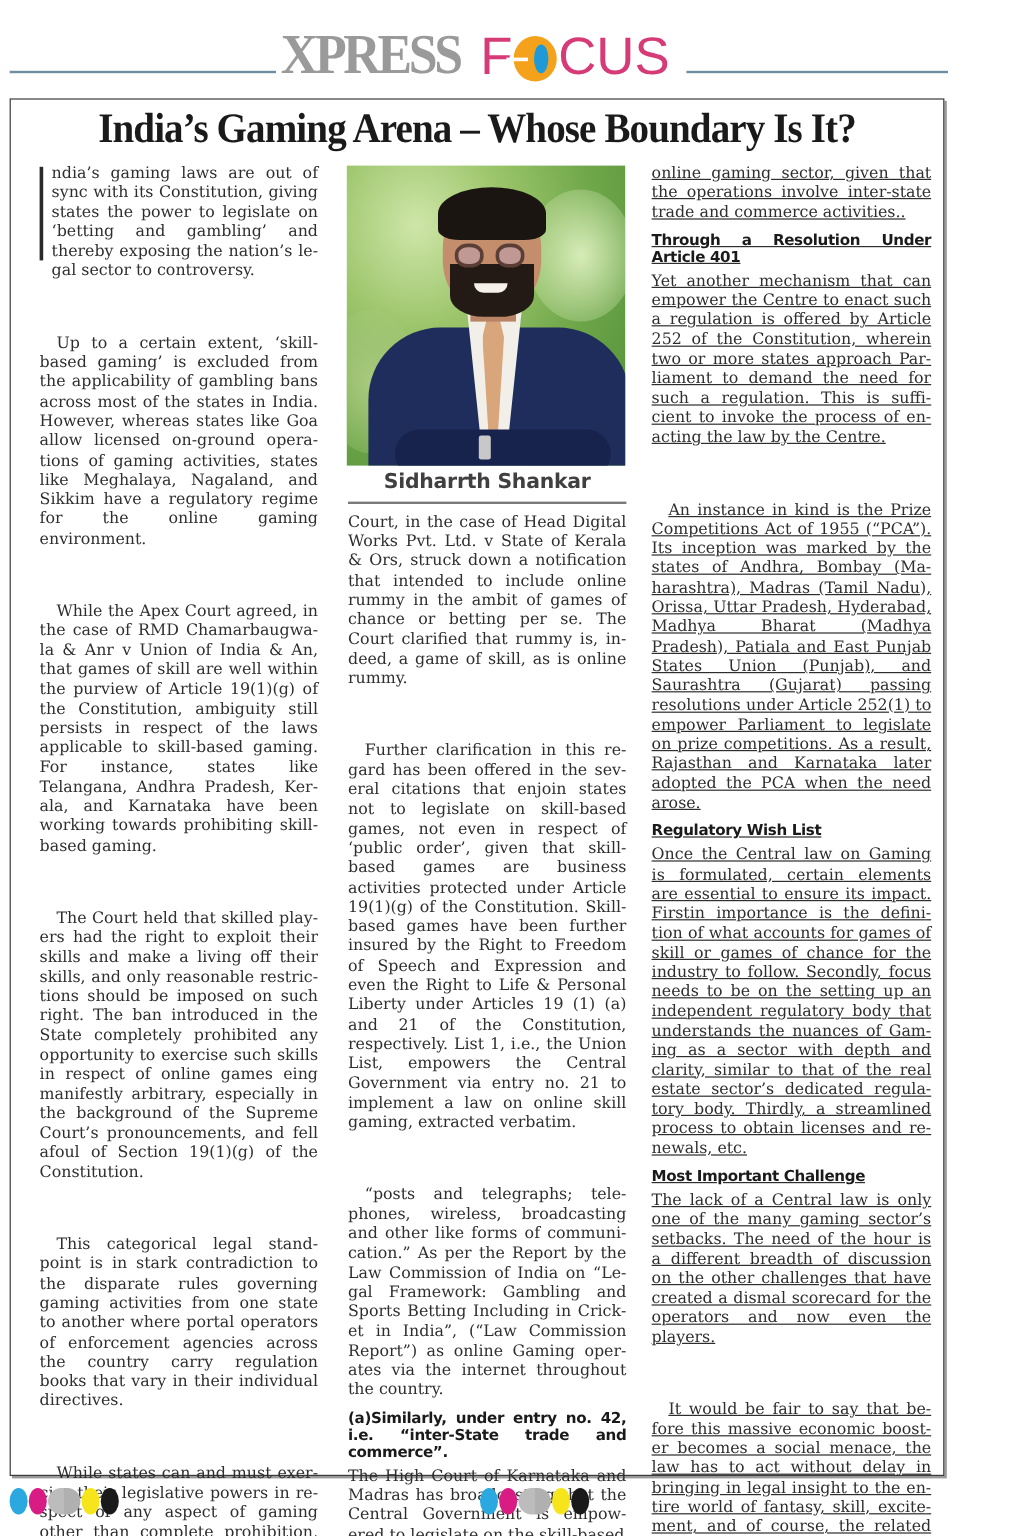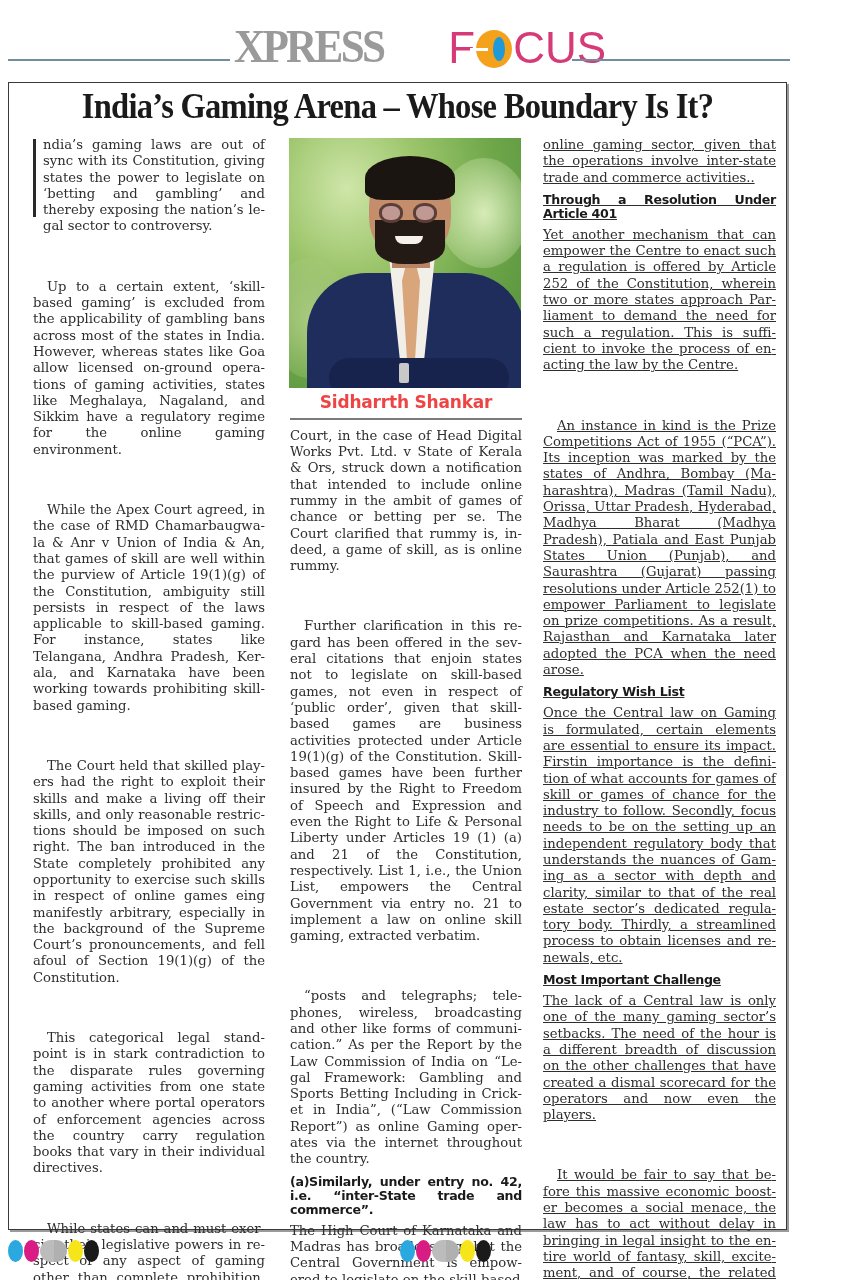--- a/index.html
+++ b/index.html
@@ -4,21 +4,21 @@
 <style>
   * { box-sizing: border-box; margin: 0; padding: 0; }
   html, body { width: 841px; height: 1280px; background: #ffffff; overflow: hidden; }
   body { position: relative; font-family: "DejaVu Serif", "Liberation Serif", serif; color: #2a2a2a; }
 
   
   .masthead { position: absolute; top: 14px; left: 0; width: 841px; height: 56px; }
   .masthead .rule { position: absolute; top: 45px; height: 2px; background: #6f8fa0; }
   .masthead .rule.left { left: 8px; width: 222px; }
   .masthead .rule.right { left: 572px; width: 218px; }
-  .logo { position: absolute; left: 234px; top: 4px; height: 52px; display: flex; align-items: flex-end; gap: 48px; }
+  .logo { position: absolute; left: 234px; top: 4px; height: 52px; display: flex; align-items: flex-end; }
   .logo .xpress { font-family: "Liberation Serif", serif; font-size: 47px; letter-spacing: -3px; color: #9a9a9a; transform: scaleX(0.92); transform-origin: left bottom; line-height: 1; font-weight: bold; }
   .logo .focus { display: flex; align-items: flex-end; margin-left: 4px; font-family: "Liberation Sans", sans-serif; font-size: 44px; color: #d63b78; line-height: 1; }
   .logo .focus .o-mark { position: relative; width: 36px; height: 38px; margin: 0 1px 2px 1px; }
   .logo .focus .o-mark .sun { position: absolute; left: 0; top: 0; width: 36px; height: 38px; border-radius: 50%; background: #f4a21c; }
   .logo .focus .o-mark .lens { position: absolute; left: 17px; top: 7px; width: 12px; height: 24px; border-radius: 50%; background: #1f9ad6; }
   .logo .focus .o-mark .dash { position: absolute; left: -6px; top: 18px; width: 18px; height: 3px; background: #ffffff; }
 
   
   .article-box { position: absolute; left: 8px; top: 82px; width: 779px; height: 1148px; border: 1.5px solid #3a3a3a; box-shadow: 2px 2px 0 #9a9a9a; background: #ffffff; }
   .headline { position: absolute; top: 4px; left: 0; width: 100%; text-align: center; font-family: "Liberation Serif", serif; font-weight: bold; font-size: 35px; letter-spacing: -0.8px; color: #1a1a1a; transform: scaleX(0.93); }
@@ -46,21 +46,21 @@
   .photo .tie { position: absolute; left: 113px; top: 128px; width: 18px; height: 100px; background: #d9a57a; clip-path: polygon(20% 0,80% 0,100% 15%,70% 100%,30% 100%,0 15%); }
   .photo .arms { position: absolute; left: 40px; top: 220px; width: 180px; height: 40px; border-radius: 20px; background: #17234c; }
   .photo .neck { position: absolute; left: 103px; top: 100px; width: 38px; height: 30px; background: #b88465; }
   .photo .head { position: absolute; left: 80px; top: 25px; width: 82px; height: 98px; border-radius: 45% 45% 45% 45%; background: #c48e6c; }
   .photo .hair { position: absolute; left: 76px; top: 18px; width: 90px; height: 44px; border-radius: 50% 50% 20% 20%; background: #1b1512; }
   .photo .beard { position: absolute; left: 86px; top: 82px; width: 70px; height: 44px; border-radius: 0 0 40% 40%; background: #241a15; }
   .photo .smile { position: absolute; left: 106px; top: 98px; width: 28px; height: 8px; border-radius: 0 0 14px 14px; background: #f5f1ea; }
   .photo .glasses-l, .photo .glasses-r { position: absolute; top: 65px; width: 24px; height: 20px; border: 3px solid #5b3f36; border-radius: 45%; background: rgba(190,170,210,0.4); }
   .photo .glasses-l { left: 90px; } .photo .glasses-r { left: 124px; }
   .photo .watch { position: absolute; left: 110px; top: 225px; width: 10px; height: 20px; background: #c8c8c8; border-radius: 2px; }
-  .byline { text-align: center; font-family: "DejaVu Sans", "Liberation Sans", sans-serif; font-weight: bold; font-size: 17px; color: #ef4444; margin-top: 6px; letter-spacing: -0.2px; }
+  .byline { text-align: center; font-family: "DejaVu Sans", "Liberation Sans", sans-serif; font-weight: bold; font-size: 17px; color: #404040; margin-top: 6px; letter-spacing: -0.2px; }
   .byline-rule { height: 1.5px; background: #7a7a7a; margin: 8px 0 0 0; }
 
   
   .reg { position: absolute; top: 1240px; height: 22px; display: flex; align-items: center; }
   .reg .dot { width: 15px; height: 22px; border-radius: 50%; margin-right: 0px; }
   .reg .pill { width: 27px; height: 22px; border-radius: 11px; background: linear-gradient(90deg, #bcbcbc 50%, #b0b0b0 50%); margin: 0 0 0 0; }
   .reg.left { left: 8px; } .reg.right { left: 400px; }
   .reg > * { margin-right: 0; }
 </style>
 </head>

